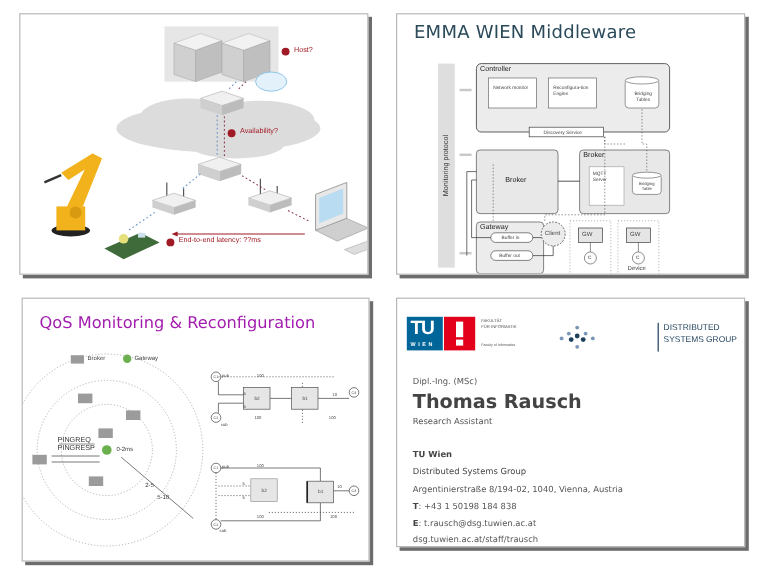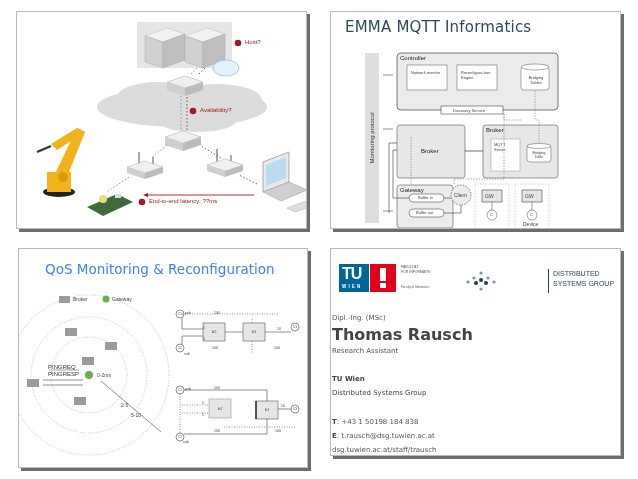--- a/index.html
+++ b/index.html
@@ -4,25 +4,25 @@
 <style>
   html, body { margin:0; padding:0; }
   body { width:638px; height:479px; background:#ffffff; position:relative; overflow:hidden; font-family:"Liberation Sans", sans-serif; }
   .slide { position:absolute; background:#fff; border:1px solid #b9b9b9; box-shadow:3px 3px 0 #6d6d6d; box-sizing:border-box; overflow:hidden; }
   #s1 { left:16px; top:11px; width:291px; height:218px; }
   #s2 { left:330px; top:11px; width:291px; height:218px; }
   #s3 { left:18px; top:248px; width:290px; height:220px; }
   #s4 { left:330px; top:248px; width:291px; height:208px; }
   .slide-title { position:absolute; font-family:"DejaVu Sans", sans-serif; color:#2a4a5a; font-weight:normal; white-space:nowrap; }
   #s2 .slide-title { left:14px; top:6px; font-size:15px; letter-spacing:0.2px; }
-  #s3 .slide-title { left:26px; top:12px; font-size:13.5px; color:#3b82f6; }
+  #s3 .slide-title { left:14px; top:12px; font-size:13.5px; color:#a21caf; }
   .small { font-size:5px; color:#444; position:absolute; white-space:nowrap; }
   .box { position:absolute; box-sizing:border-box; }
   .red { color:#a01a25; }
-  .card-text { position:absolute; left:1px; color:#555; white-space:nowrap; font-family:"DejaVu Sans", sans-serif; }
+  .card-text { position:absolute; left:13px; color:#555; white-space:nowrap; font-family:"DejaVu Sans", sans-serif; }
 </style>
 </head>
 <body>
 
 <div class="slide" id="s1">
   <svg width="291" height="218">
 
     <rect x="120" y="10" width="95" height="46" fill="#e6e6e6"></rect>
 
     <g>
@@ -110,21 +110,21 @@
     <circle cx="221" cy="31" r="3.3" fill="#a01a25"></circle>
     <circle cx="176" cy="99" r="3.3" fill="#a01a25"></circle>
     <circle cx="125" cy="190" r="3.3" fill="#a01a25"></circle>
   </svg>
   <span class="small red" style="left:228px; top:27px; font-size:6px;">Host?</span>
   <span class="small red" style="left:183px; top:95px; font-size:6px;">Availability?</span>
   <span class="small red" style="left:132px; top:186px; font-size:6px;">End-to-end latency: ??ms</span>
 </div>
 
 <div class="slide" id="s2">
-  <div class="slide-title">EMMA MQTT Informatics</div>
+  <div class="slide-title">EMMA WIEN Middleware</div>
 
   <div class="box" style="left:34px; top:41px; width:14px; height:170px; background:#dedede;">
     <div style="position:absolute; left:7px; top:85px; transform:translate(-50%,-50%) rotate(-90deg); font-size:6px; color:#333; white-space:nowrap;">Monitoring protocol</div>
   </div>
 
   <svg width="291" height="218" style="position:absolute; left:0; top:0;">
 
     <g fill="#c8c8c8">
       <rect x="52" y="62" width="10" height="2"></rect>
       <rect x="52" y="116" width="10" height="2"></rect>
@@ -316,16 +316,17 @@
   </svg>
   <div style="position:absolute; left:217px; top:20px; width:1px; height:24px; background:#1e3f5a;"></div>
   <span class="small" style="left:222px; top:21px; font-size:7px; color:#1e3f5a;">DISTRIBUTED</span>
   <span class="small" style="left:222px; top:31px; font-size:7px; color:#1e3f5a;">SYSTEMS GROUP</span>
 
   <span class="card-text" style="top:65px; font-size:7px;">Dipl.-Ing. (MSc)</span>
   <span class="card-text" style="top:76px; font-size:16px; font-weight:bold; color:#444;">Thomas Rausch</span>
   <span class="card-text" style="top:98px; font-size:7px;">Research Assistant</span>
   <span class="card-text" style="top:126px; font-size:7px; font-weight:bold; color:#444;">TU Wien</span>
   <span class="card-text" style="top:140px; font-size:7px; font-weight:normal; color:#444;">Distributed Systems Group</span>
+  <span class="card-text" style="top:155px; font-size:7px;">Argentinierstraße 8/194-02, 1040, Vienna, Austria</span>
   <span class="card-text" style="top:169px; font-size:7px;"><b style="color:#444;">T</b><span>: +43 1 50198 184 838</span></span>
   <span class="card-text" style="top:183px; font-size:7px;"><b style="color:#444;">E</b><span>: t.rausch@dsg.tuwien.ac.at</span></span>
   <span class="card-text" style="top:197px; font-size:7px;">dsg.tuwien.ac.at/staff/trausch</span>
 </div>
 
 </body></html>

